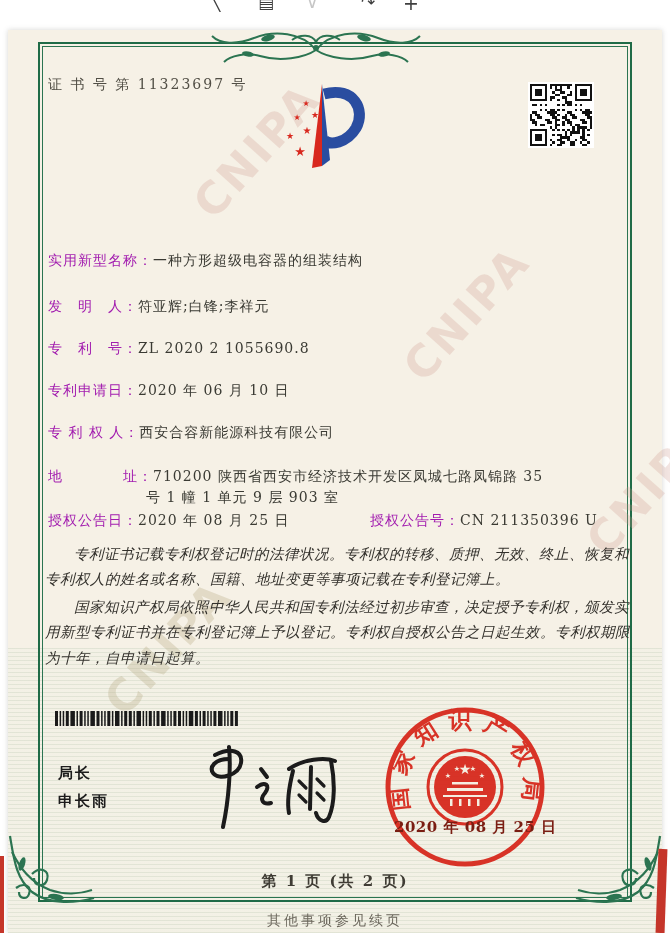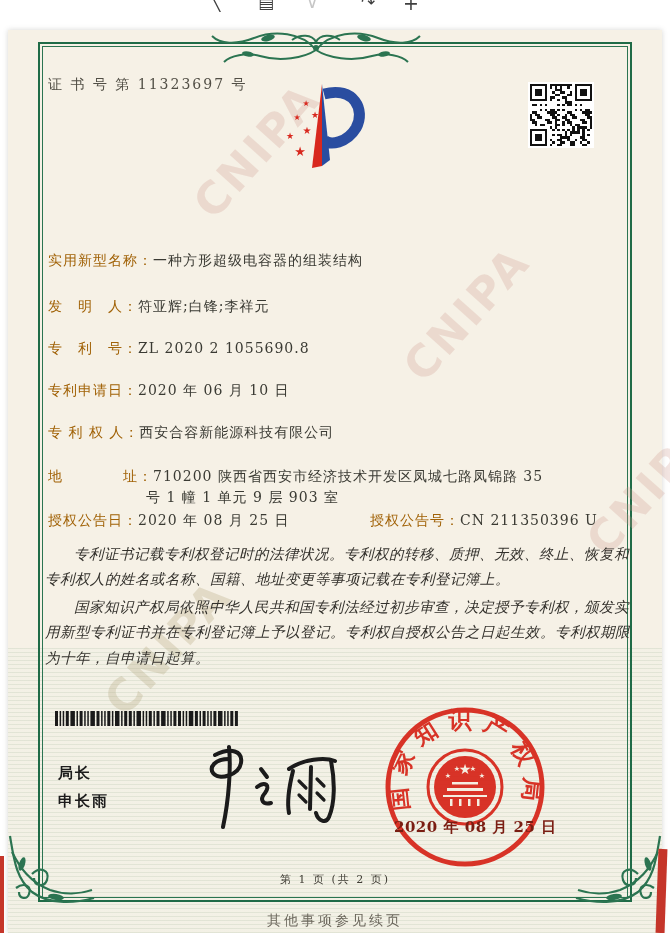--- a/index.html
+++ b/index.html
@@ -34,40 +34,40 @@
   .watermark.tan{color:rgba(180,165,125,.30);}
 
   
   .content{position:absolute;z-index:5;}
   #cert-no{left:40px;top:46px;font-size:14px;letter-spacing:2px;color:#514e45;}
   #logo{left:262px;top:50px;width:100px;height:92px;}
   #qr{left:520px;top:52px;width:62px;height:62px;background:#ffffff;padding:2px;}
   #title{left:0;top:140px;width:654px;text-align:center;font-size:37px;font-weight:700;letter-spacing:9px;color:#131313;}
 
   .field{position:absolute;left:40px;font-size:14px;letter-spacing:1px;color:#3a3a33;z-index:5;}
-  .field .lab{color:#a16207;}
+  .field .lab{color:#a21caf;}
   .addr2{margin-left:98px;}
   .field-line{line-height:21px;}
   .col2{position:absolute;left:322px;top:0;white-space:nowrap;}
 
   #paragraphs{left:37px;top:512px;width:586px;z-index:5;}
   #paragraphs p{margin:0 0 2px 0;text-indent:2em;font-size:14.5px;line-height:25.4px;
     font-style:italic;color:#33312c;letter-spacing:0.5px;}
 
   #barcode{left:47px;top:681px;width:186px;height:15px;}
   #director{left:50px;top:734px;font-family:Liberation Serif, serif;color:#1c1c1c;z-index:5;}
   #director .dir-title{font-size:15px;font-weight:600;letter-spacing:2px;}
   #director .dir-name{font-size:15px;font-weight:600;letter-spacing:2px;margin-top:9px;}
   #signature{left:177px;top:712px;width:170px;height:92px;z-index:6;}
 
   #seal{left:372px;top:672px;width:170px;height:170px;z-index:6;}
   #seal-date{position:absolute;left:14px;top:116px;width:150px;font-size:15px;font-weight:700;
     color:#7a1d12;letter-spacing:0.5px;white-space:nowrap;}
 
-  #page-footer{left:0;top:842px;width:654px;text-align:center;font-size:11px;letter-spacing:2px;color:#3f3c34;z-index:5;}
+  #page-footer{left:0;top:842px;width:654px;text-align:center;font-size:15px;letter-spacing:2px;color:#3f3c34;z-index:5;font-weight:bold;}
   #continuation{left:0;top:882px;width:654px;text-align:center;font-size:14px;letter-spacing:3px;color:#6b675c;z-index:5;}
 
   
   .red-sliver{position:absolute;background:#c5352a;z-index:20;}
   #sliver-left{left:0;top:856px;width:4px;height:77px;}
   #sliver-right{left:657px;top:849px;width:9px;height:84px;transform:rotate(2deg);}
 </style>
 </head>
 <body>
 

